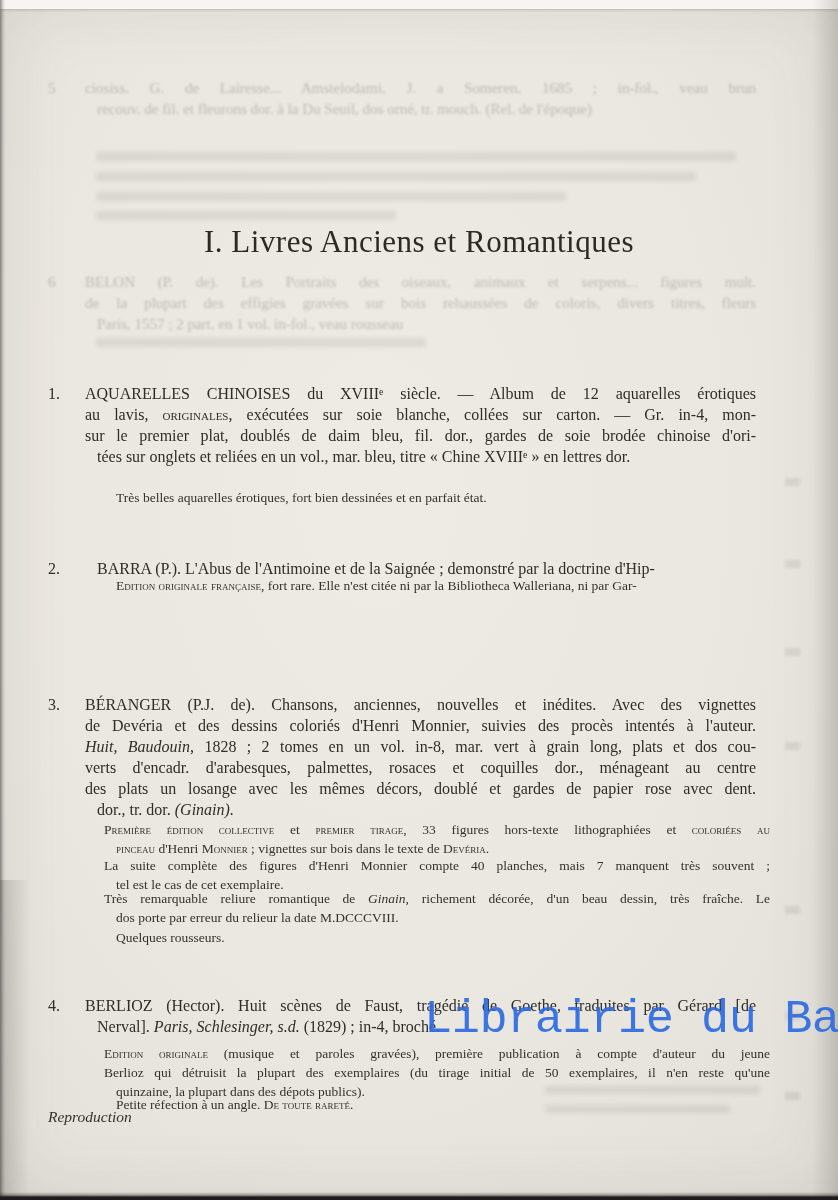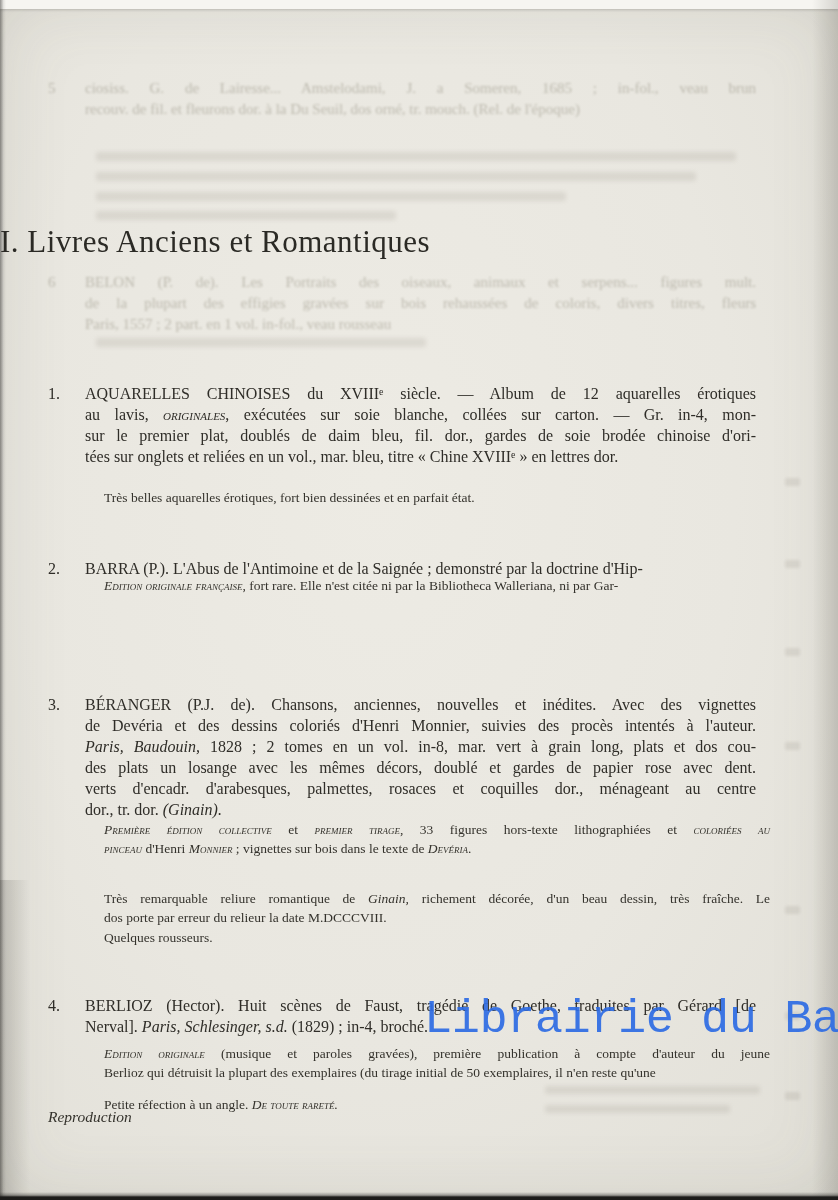--- a/index.html
+++ b/index.html
@@ -15,33 +15,33 @@
   }
   
   .edge-top{position:absolute;top:0;left:0;right:0;height:9px;background:#f6f5f1;box-shadow:0 1px 3px rgba(0,0,0,0.18);}
   .edge-bottom{position:absolute;bottom:0;left:0;right:0;height:8px;background:linear-gradient(to top,#1d1c1a 0,#1d1c1a 3px,rgba(29,28,26,0.35) 60%,rgba(29,28,26,0) 100%);}
   .edge-left{position:absolute;top:0;bottom:0;left:0;width:6px;background:linear-gradient(to right,rgba(25,24,22,0.45),rgba(25,24,22,0.08) 60%,rgba(25,24,22,0));}
   .edge-right{position:absolute;top:0;bottom:0;right:0;width:26px;background:linear-gradient(to left,rgba(95,92,84,0.22),rgba(95,92,84,0));}
   .corner-bl{position:absolute;left:0;bottom:0;width:30px;height:320px;background:linear-gradient(to right,rgba(55,52,46,0.20),rgba(55,52,46,0));}
 
   
   .block{position:absolute;}
-  .title{top:224px;left:0;width:838px;font-size:31px;letter-spacing:0.5px;color:#2b2a25;}
+  .title{top:224px;left:0;width:838px;text-align:center;font-size:31px;letter-spacing:0.5px;color:#2b2a25;}
   .entry{left:48px;width:708px;font-size:16px;line-height:21px;}
   .entry .num{position:absolute;left:0;top:0;width:32px;}
   .entry .body{margin-left:37px;width:671px;}
   .e1{top:383px}.e2{top:558px}.e3{top:694px}.e4{top:995px}
   .note{left:104px;width:666px;font-size:13.5px;line-height:19px;color:#34322c;}
   .n1{top:488px}.n2{top:576px}.n3a{top:820px}.n3b{top:856px}.n3c{top:889px}.n3d{top:928px}.n4a{top:1044px}.n4b{top:1095px}
   .caption{top:1108px;left:0;width:838px;text-align:left;font-size:15.5px;font-style:italic;color:#34322c;margin-left:48px;}
 
   .jline{text-align:justify;text-align-last:justify;}
-  .para .jline:last-child{text-align-last:left;}
+  .para .jline:last-child{text-align-last:left;margin-left:12px;}
   .it{font-style:italic;}
-  .sc{font-variant:small-caps;font-style:italic;}
+  .sc{font-variant:small-caps;}
   .sup{vertical-align:0.4em;font-size:0.62em;line-height:0;}
 
   
   .watermark{
     position:absolute;top:993px;left:424px;z-index:5;
     font-family:"Liberation Sans","DejaVu Sans",sans-serif;
     font-size:47px;letter-spacing:-0.5px;white-space:nowrap;
     opacity:0.92;
   }
 
@@ -125,48 +125,53 @@
   </div>
   <div class="block note n2 para">
       <div class="jline"><span class="sc">Edition originale française</span>, fort rare. Elle n'est citée ni par la Bibliotheca Walleriana, ni par Gar-</div>
     </div>
 
   <div class="block entry e3 para">
     <span class="num">3.</span>
     <div class="body para">
         <div class="jline">BÉRANGER (P.J. de). Chansons, anciennes, nouvelles et inédites. Avec des vignettes</div>
         <div class="jline">de Devéria et des dessins coloriés d'Henri Monnier, suivies des procès intentés à l'auteur.</div>
-        <div class="jline"><span class="it">Paris, Baudouin,</span> 1828 ; 2 tomes en un vol. in-8, mar. vert à grain long, plats et dos cou-</div>
+        <div class="jline"><span class="it">Huit, Baudouin,</span> 1828 ; 2 tomes en un vol. in-8, mar. vert à grain long, plats et dos cou-</div>
+        <div class="jline">verts d'encadr. d'arabesques, palmettes, rosaces et coquilles dor., ménageant au centre</div>
         <div class="jline">des plats un losange avec les mêmes décors, doublé et gardes de papier rose avec dent.</div>
-        <div class="jline">verts d'encadr. d'arabesques, palmettes, rosaces et coquilles dor., ménageant au centre</div>
         <div class="jline">dor., tr. dor. <span class="it">(Ginain).</span></div>
       </div>
   </div>
   <div class="block note n3a para">
       <div class="jline"><span class="sc">Première édition collective</span> et <span class="sc">premier tirage</span>, 33 figures hors-texte lithographiées et <span class="sc">coloriées au</span></div>
       <div class="jline"><span class="sc">pinceau</span> d'Henri <span class="sc">Monnier</span> ; vignettes sur bois dans le texte de <span class="sc">Devéria</span>.</div>
+    </div>
+  <div class="block note n3b para">
+      <div class="jline">La suite complète des figures d'Henri Monnier compte 40 planches, mais 7 manquent très souvent ;</div>
+      <div class="jline">tel est le cas de cet exemplaire.</div>
     </div>
   <div class="block note n3c para">
       <div class="jline">Très remarquable reliure romantique de <span class="it">Ginain,</span> richement décorée, d'un beau dessin, très fraîche. Le</div>
       <div class="jline">dos porte par erreur du relieur la date M.DCCCVIII.</div>
     </div>
   <div class="block note n3d para">
       <div class="jline">Quelques rousseurs.</div>
     </div>
 
   <div class="block entry e4 para">
     <span class="num">4.</span>
     <div class="body para">
         <div class="jline">BERLIOZ (Hector). Huit scènes de Faust, tragédie de Goethe, traduites par Gérard [de</div>
         <div class="jline">Nerval]. <span class="it">Paris, Schlesinger, s.d.</span> (1829) ; in-4, broché.</div>
       </div>
   </div>
   <div class="block note n4a para">
       <div class="jline"><span class="sc">Edition originale</span> (musique et paroles gravées), première publication à compte d'auteur du jeune</div>
       <div class="jline">Berlioz qui détruisit la plupart des exemplaires (du tirage initial de 50 exemplaires, il n'en reste qu'une</div>
+      <div class="jline">quinzaine, la plupart dans des dépots publics).</div>
     </div>
   <div class="block note n4b para">
       <div class="jline">Petite réfection à un angle. <span class="sc">De toute rareté.</span></div>
     </div>
 
   <div class="block caption">Reproduction</div>
 
   <div class="watermark" style="color: rgb(46, 108, 228); font-family: Liberation Mono, monospace;">Librairie du Bassin</div>
 
   <div class="edge-bottom"></div>

